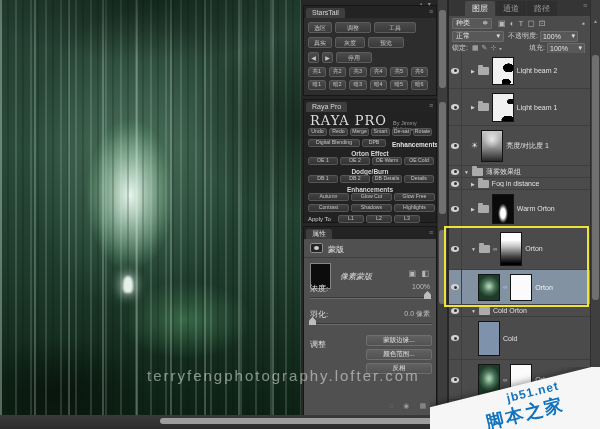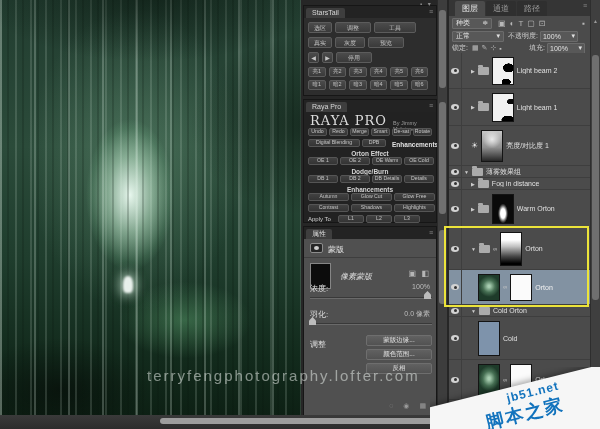--- a/index.html
+++ b/index.html
@@ -82,21 +82,21 @@
   .pbtn{position:absolute;left:62px;width:66px;height:11px;background:linear-gradient(#616161,#525252);
         border:1px solid #6e6e6e;border-radius:2px;color:#e0e0e0;font-size:6.5px;display:flex;align-items:center;justify-content:center;}
   #prop-bottomicons{position:absolute;right:6px;top:163px;font-size:7px;color:#9a9a9a;letter-spacing:4px;}
 
   
   #midscroll{position:absolute;left:437px;top:0;width:10px;height:415px;background:#3d3d3d;border-left:1px solid #2a2a2a;z-index:6;}
   .mthumb{position:absolute;left:1px;width:7px;background:#707070;border-radius:3px;}
 
   
   #layers{position:absolute;left:448px;top:0;width:142px;height:429px;background:#4b4b4b;border-left:1px solid #262626;z-index:5;}
-  #ltabs{height:16px;background:#353535;display:flex;align-items:flex-end;padding-left:6px;gap:1px;position:relative;}
+  #ltabs{height:16px;background:#353535;display:flex;align-items:flex-end;padding-left:16px;gap:1px;position:relative;}
   .ltab{font-size:8px;padding:2px 7px 2px;border-radius:2px 2px 0 0;color:#9c9c9c;background:#2f2f2f;}
   .ltab.active{background:#4b4b4b;color:#e8e8e8;}
   .hdr-row{position:absolute;left:0;width:142px;display:flex;align-items:center;font-size:7px;color:#cfcfcf;}
   .dd{background:#585858;border:1px solid #6b6b6b;border-radius:1px;color:#e2e2e2;font-size:7px;
       display:flex;align-items:center;justify-content:space-between;padding:0 3px;height:11px;}
   .valbox{background:#585858;border:1px solid #6b6b6b;border-radius:1px;color:#e2e2e2;font-size:7px;
       display:flex;align-items:center;justify-content:space-between;padding:0 2px;height:11px;width:38px;}
   .ficon{font-size:8px;color:#b8b8b8;margin-right:4px;}
   .lkicon{font-size:7px;color:#b8b8b8;margin-right:3px;}
 

